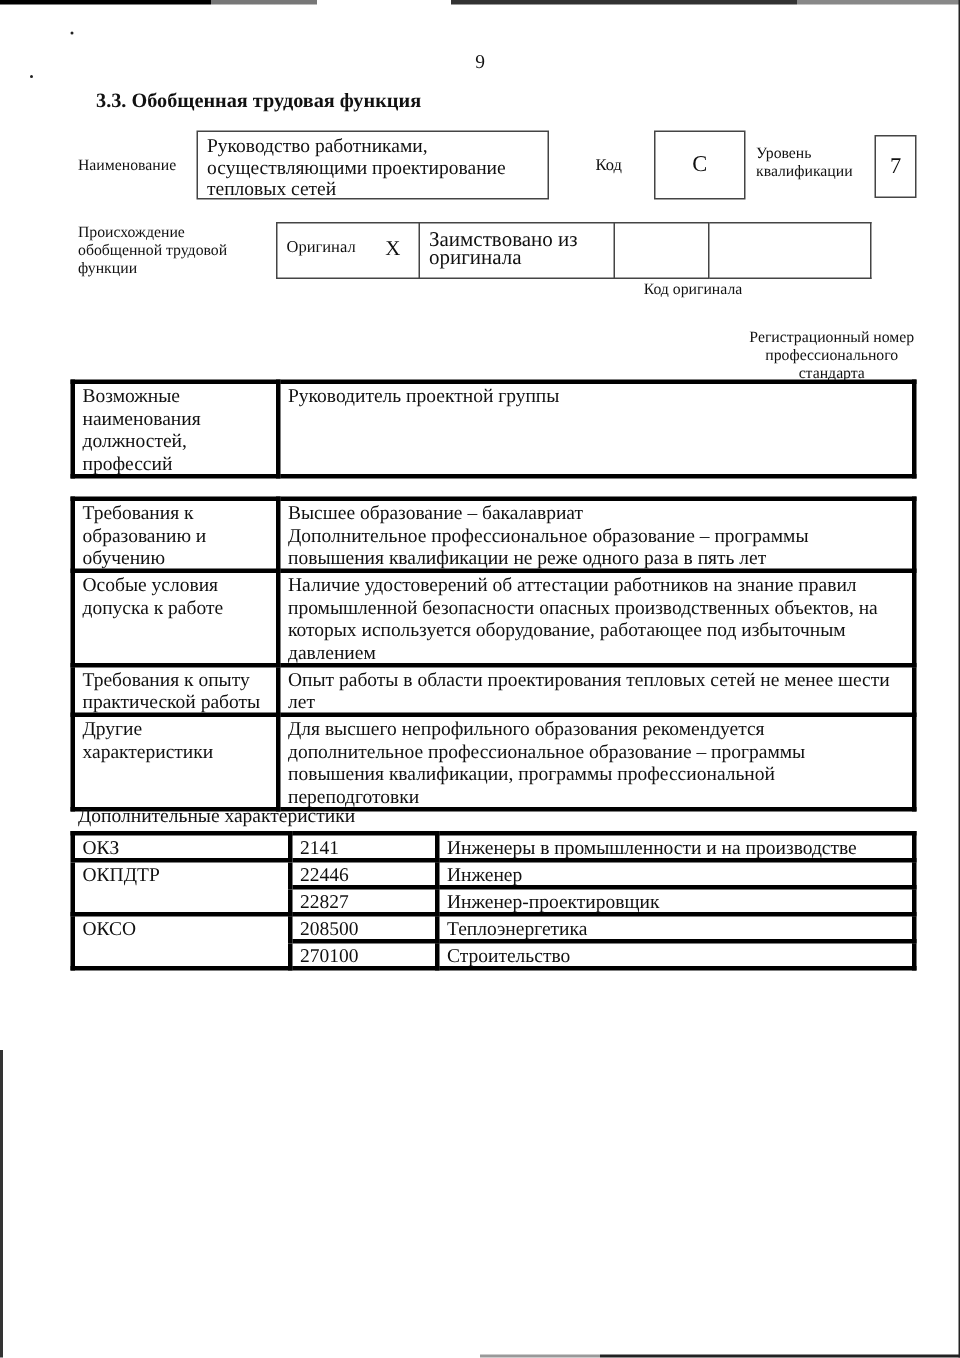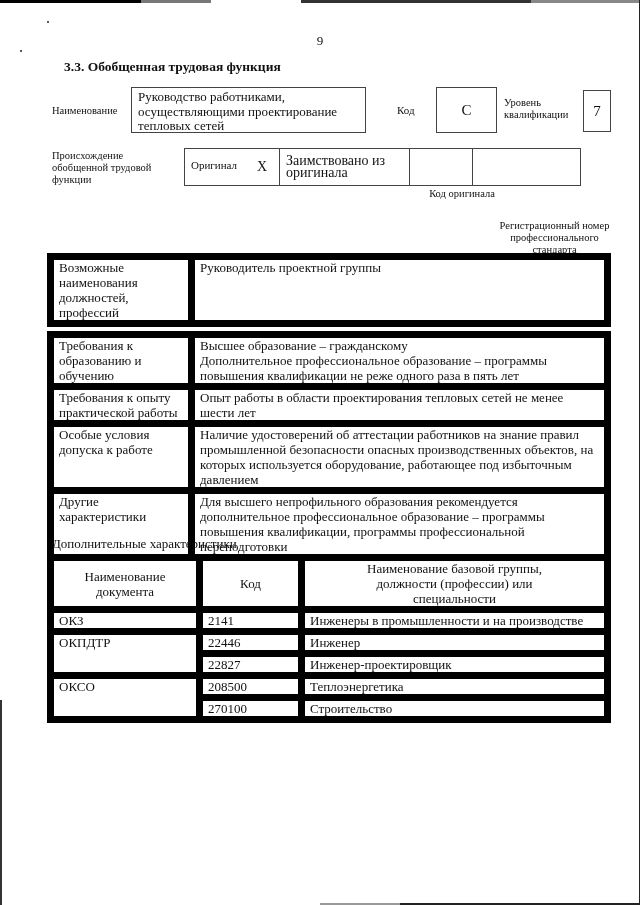--- a/index.html
+++ b/index.html
@@ -35,21 +35,21 @@
     .origin-table td { border: 1px solid #444; height: 36px; padding: 0 6px; vertical-align: middle; }
     .origin-table td.c1 { width: 82px; font-size: 11px; }
     .origin-table td.c1 .x { float: right; font-size: 14px; margin-right: 6px; }
     .origin-table td.c2 { width: 117px; font-size: 14px; line-height: 12px; }
     .origin-table td.c3 { width: 50px; }
     .origin-table td.c4 { width: 95px; }
     .cap-code { left: 425px; top: 188px; width: 74px; text-align: center; }
     .cap-reg { left: 498px; top: 188px; width: 113px; text-align: center; margin-top: 32px; }
 
     table.grid { position: absolute; border-collapse: collapse; font-size: 13px; line-height: 15px; }
-    table.grid td, table.grid th { border: 7px solid #000000; vertical-align: top; padding: 0 5px; text-align: left; font-weight: normal; }
+    table.grid td, table.grid th { border: 3px solid #000000; vertical-align: top; padding: 0 5px; text-align: left; font-weight: normal; }
 
     .t-positions { left: 47px; top: 253px; width: 564px; }
     .t-positions td.k { width: 124px; height: 58px; }
 
     .t-req { left: 47px; top: 331px; width: 564px; }
     .t-req td.k { width: 124px; }
 
     .extra-title { position: absolute; left: 52px; top: 526px; font-size: 13px; margin-top: 10px; }
 
     .t-extra { left: 47px; top: 554px; width: 564px; }
@@ -103,47 +103,42 @@
     <td>Руководитель проектной группы</td>
   </tr>
 </tbody>
   </table>
 
 <table class="grid t-req">
   <tbody>
       <tr>
     <td class="k">Требования к образованию и обучению</td>
     <td>
-      <div>Высшее образование – гражданскому</div>
+      <div>Высшее образование – бакалавриат</div>
       <div>Дополнительное профессиональное образование – программы повышения квалификации не реже одного раза в пять лет</div>
     </td>
   </tr>
   <tr>
+    <td class="k">Особые условия допуска к работе</td>
+    <td>Наличие удостоверений об аттестации работников на знание правил промышленной безопасности опасных производственных объектов, на которых используется оборудование, работающее под избыточным давлением</td>
+  </tr>
+  <tr>
     <td class="k">Требования к опыту практической работы</td>
     <td>Опыт работы в области проектирования тепловых сетей не менее шести лет</td>
-  </tr>
-  <tr>
-    <td class="k">Особые условия допуска к работе</td>
-    <td>Наличие удостоверений об аттестации работников на знание правил промышленной безопасности опасных производственных объектов, на которых используется оборудование, работающее под избыточным давлением</td>
   </tr>
   <tr>
     <td class="k">Другие характеристики</td>
     <td>Для высшего непрофильного образования рекомендуется дополнительное профессиональное образование – программы повышения квалификации, программы профессиональной переподготовки</td>
   </tr>
 </tbody>
   </table>
 
 <div class="extra-title">Дополнительные характеристики</div>
 <table class="grid t-extra">
   <tbody>
-      <tr>
-    <th class="c1">Наименование документа</th>
-    <th class="c2">Код</th>
-    <th style="padding:0 40px">Наименование базовой группы, должности (профессии) или специальности</th>
-  </tr>
   <tr>
     <td class="c1 noline">ОКЗ</td>
     <td class="c2">2141</td>
     <td>Инженеры в промышленности и на производстве</td>
   </tr>
   <tr>
     <td class="c1 noline">ОКПДТР</td>
     <td class="c2">22446</td>
     <td>Инженер</td>
   </tr>

